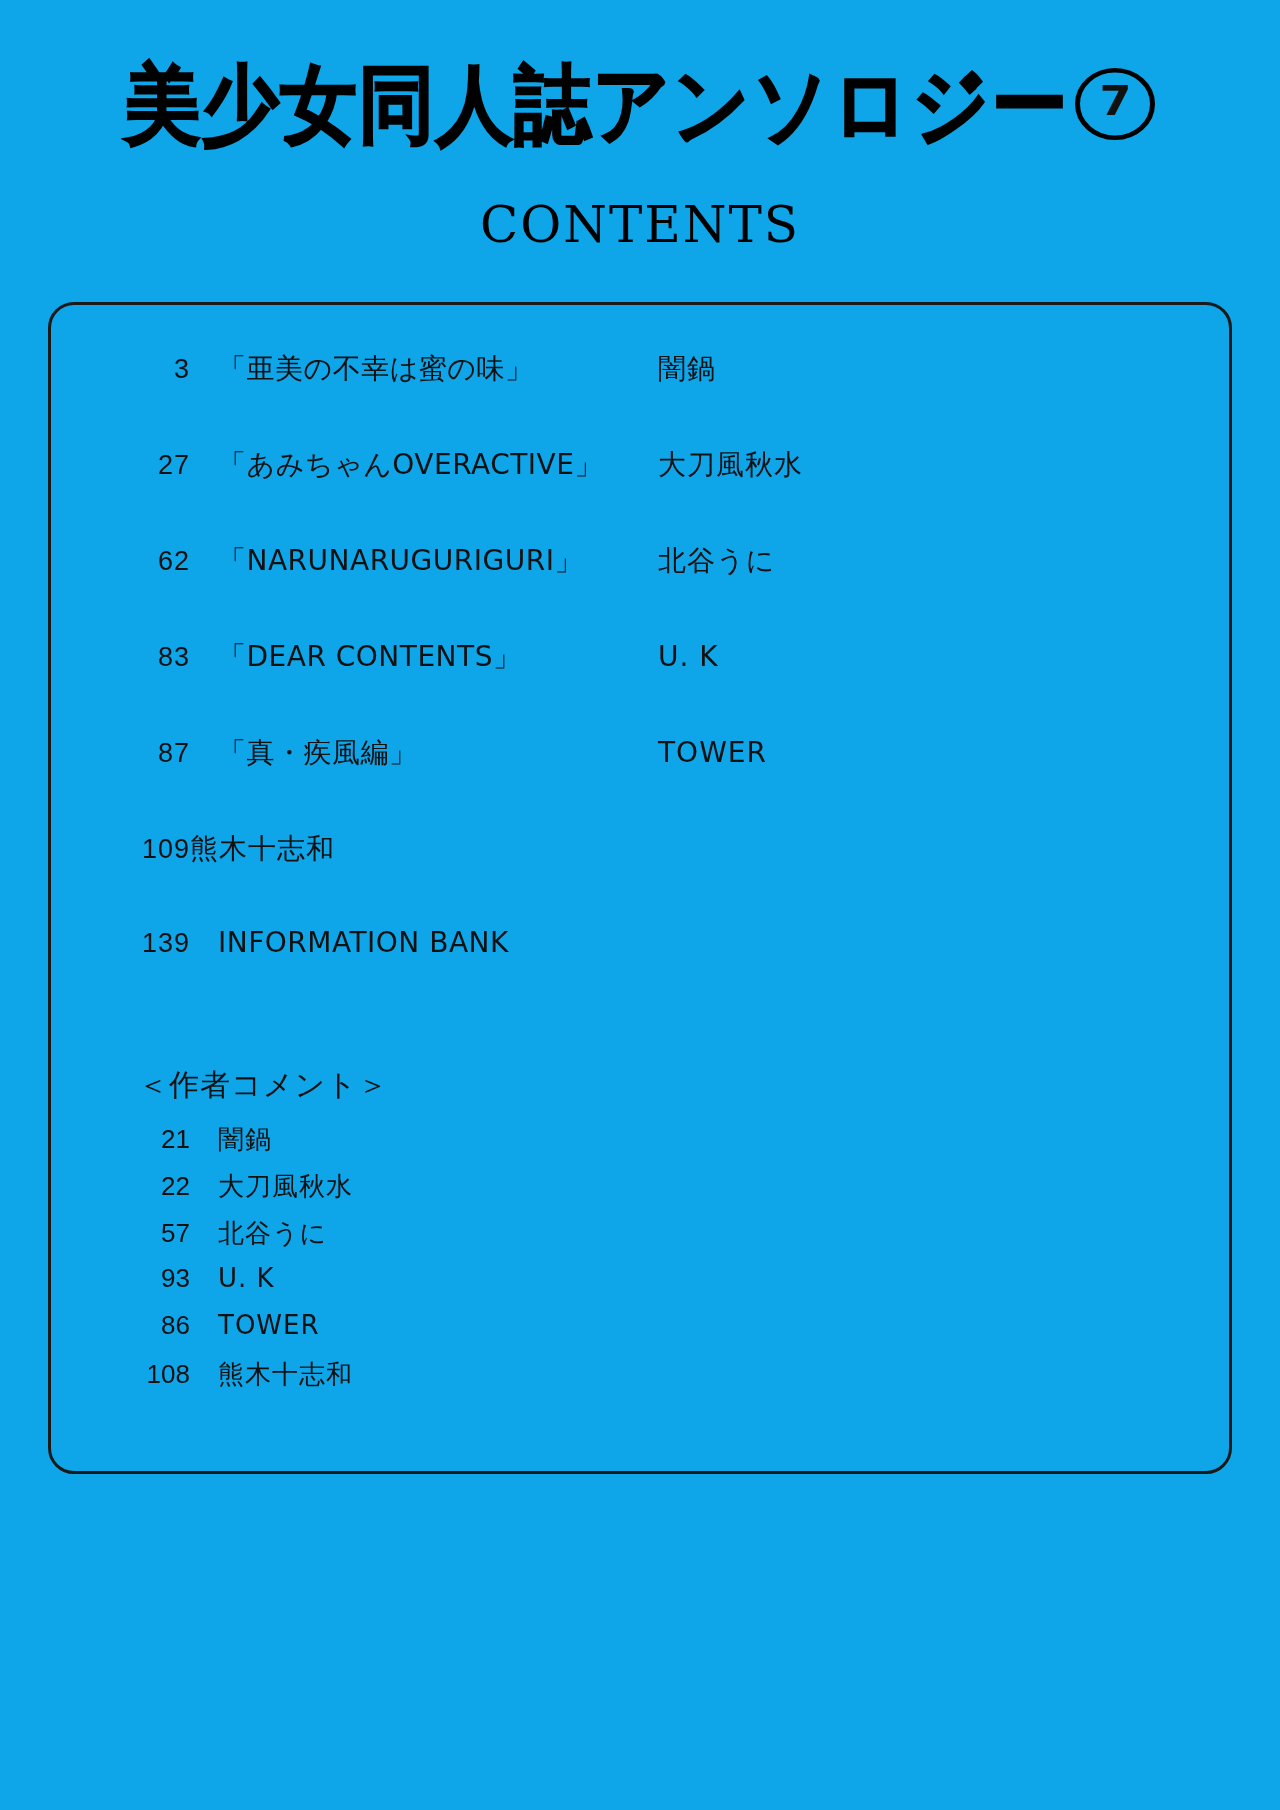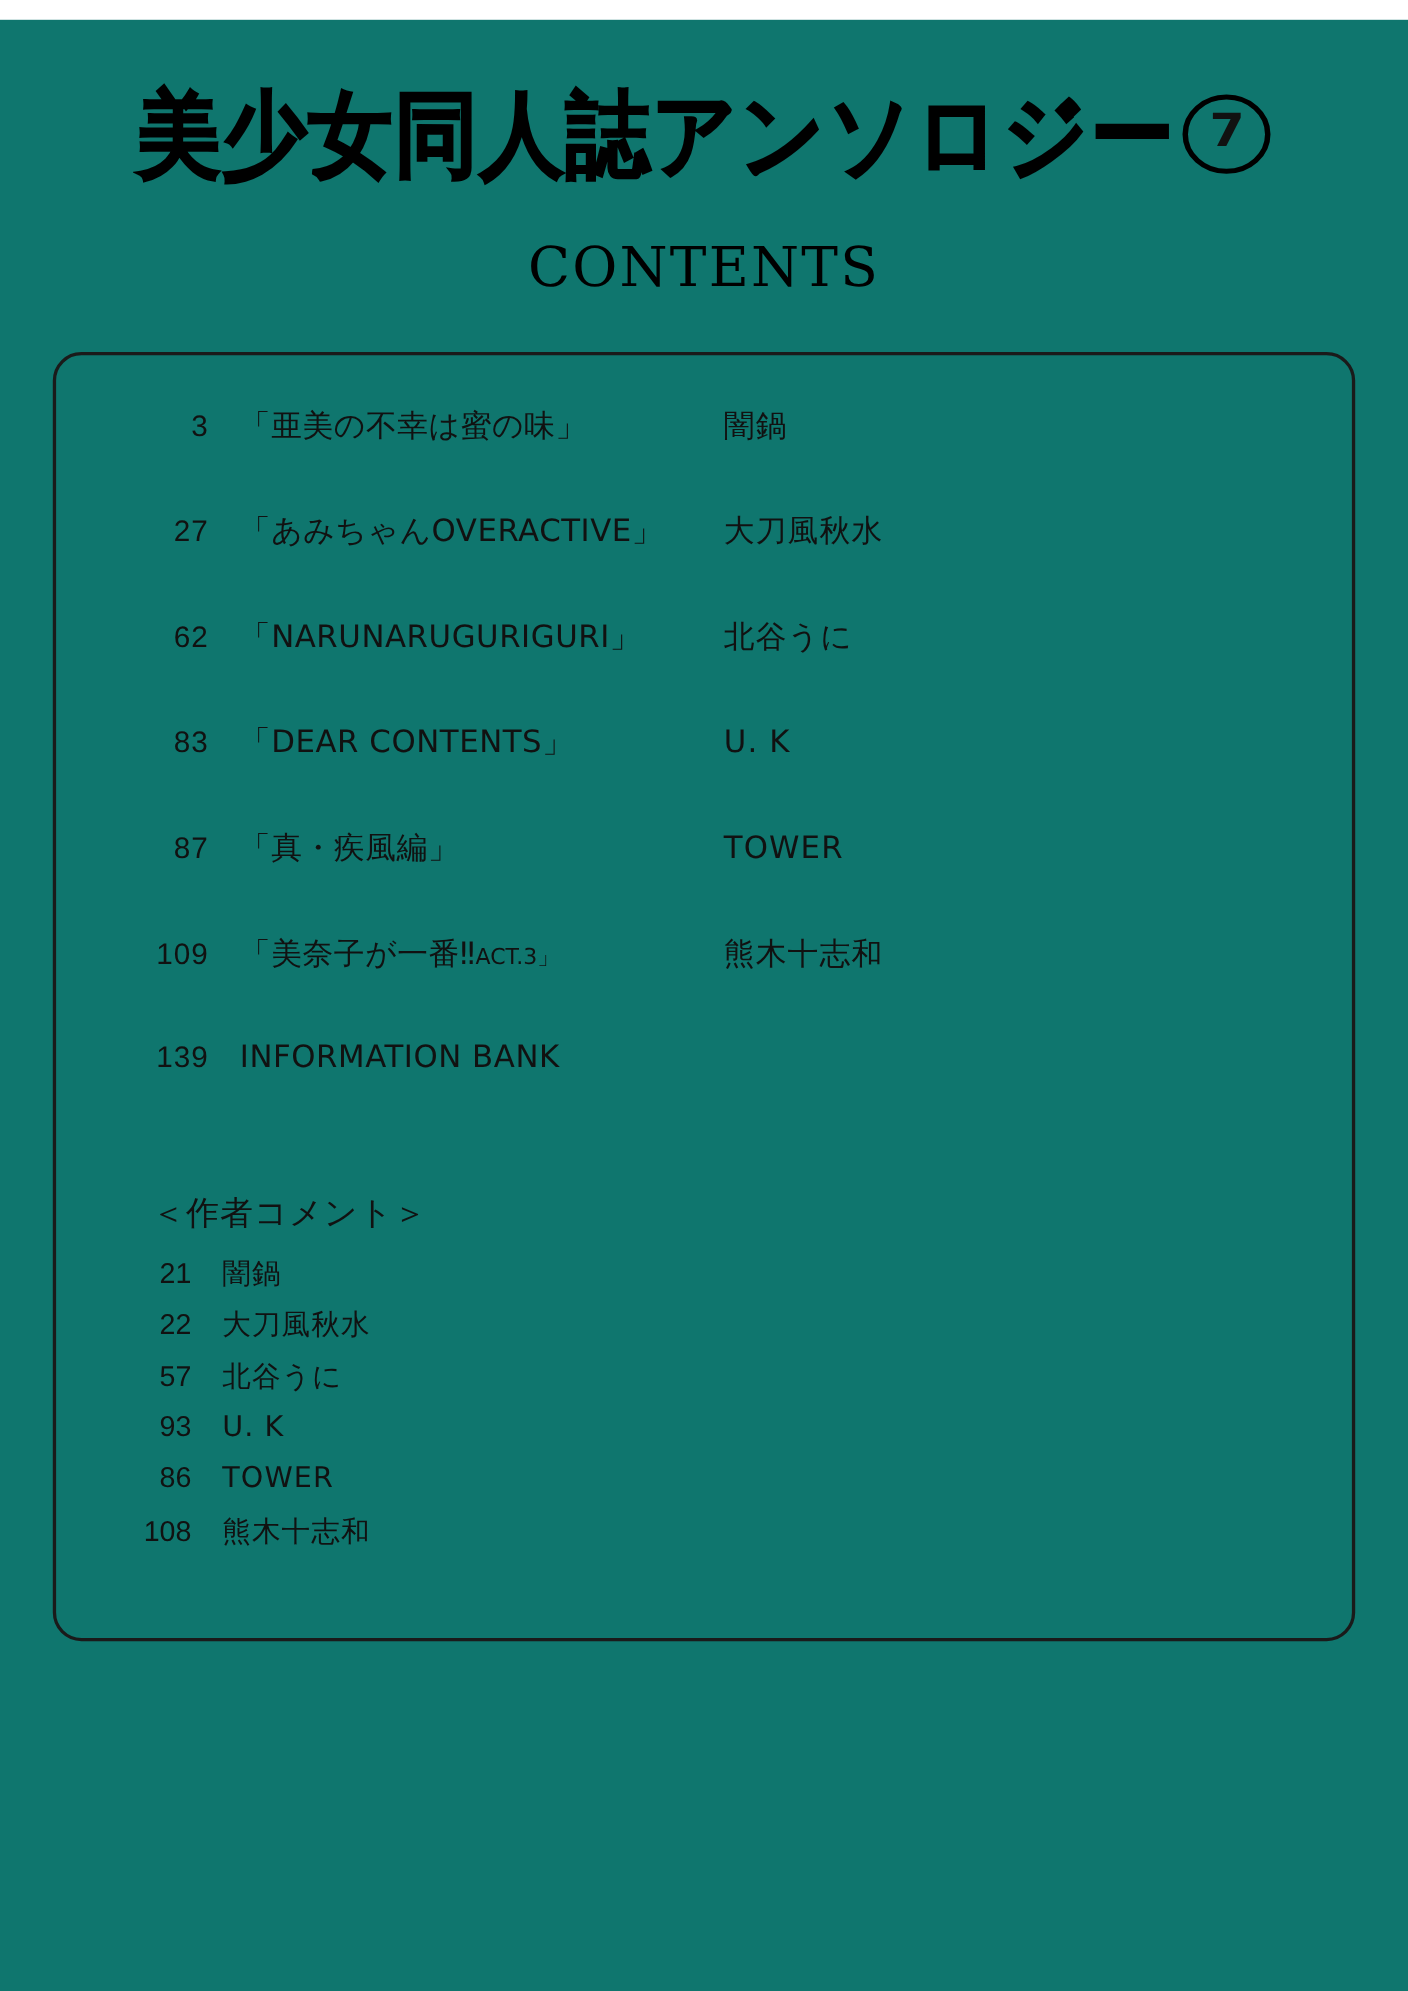--- a/index.html
+++ b/index.html
@@ -12,22 +12,21 @@
     height: 1810px;
     position: relative;
     font-family: "DejaVu Sans", sans-serif;
     color: #111111;
     overflow: hidden;
   }
 
   .page {
     position: absolute;
     inset: 0;
-    background: #0f766e;
-    margin-top: 18px;
+    background: #0ea5e9;
   }
 
   
   .title-block {
     position: absolute;
     top: 62px;
     left: 0;
     width: 100%;
     text-align: center;
   }
@@ -126,21 +125,21 @@
   
   .comment-head {
     position: absolute;
     left: 138px;
     top: 1065px;
     font-size: 30px;
     letter-spacing: 1px;
   }
   .comments {
     position: absolute;
-    left: 104px;
+    left: 120px;
     top: 1122px;
     width: 500px;
   }
   .c-row {
     display: flex;
     align-items: baseline;
     height: 47px;
   }
   .c-pg {
     width: 70px;
@@ -194,21 +193,20 @@
     </div>
 
     <div class="toc-row">
       <div class="pg">87</div>
       <div class="ttl">「真・疾風編」</div>
       <div class="auth">TOWER</div>
     </div>
 
     <div class="toc-row">
       <div class="pg">109</div>
-      <div class="ttl"><span>「美奈子が一番‼</span><span class="small">ACT.3」</span></div>
       <div class="auth">熊木十志和</div>
     </div>
 
     <div class="toc-row single">
       <div class="pg">139</div>
       <div class="ttl">INFORMATION  BANK</div>
     </div>
 
   </div>
 

